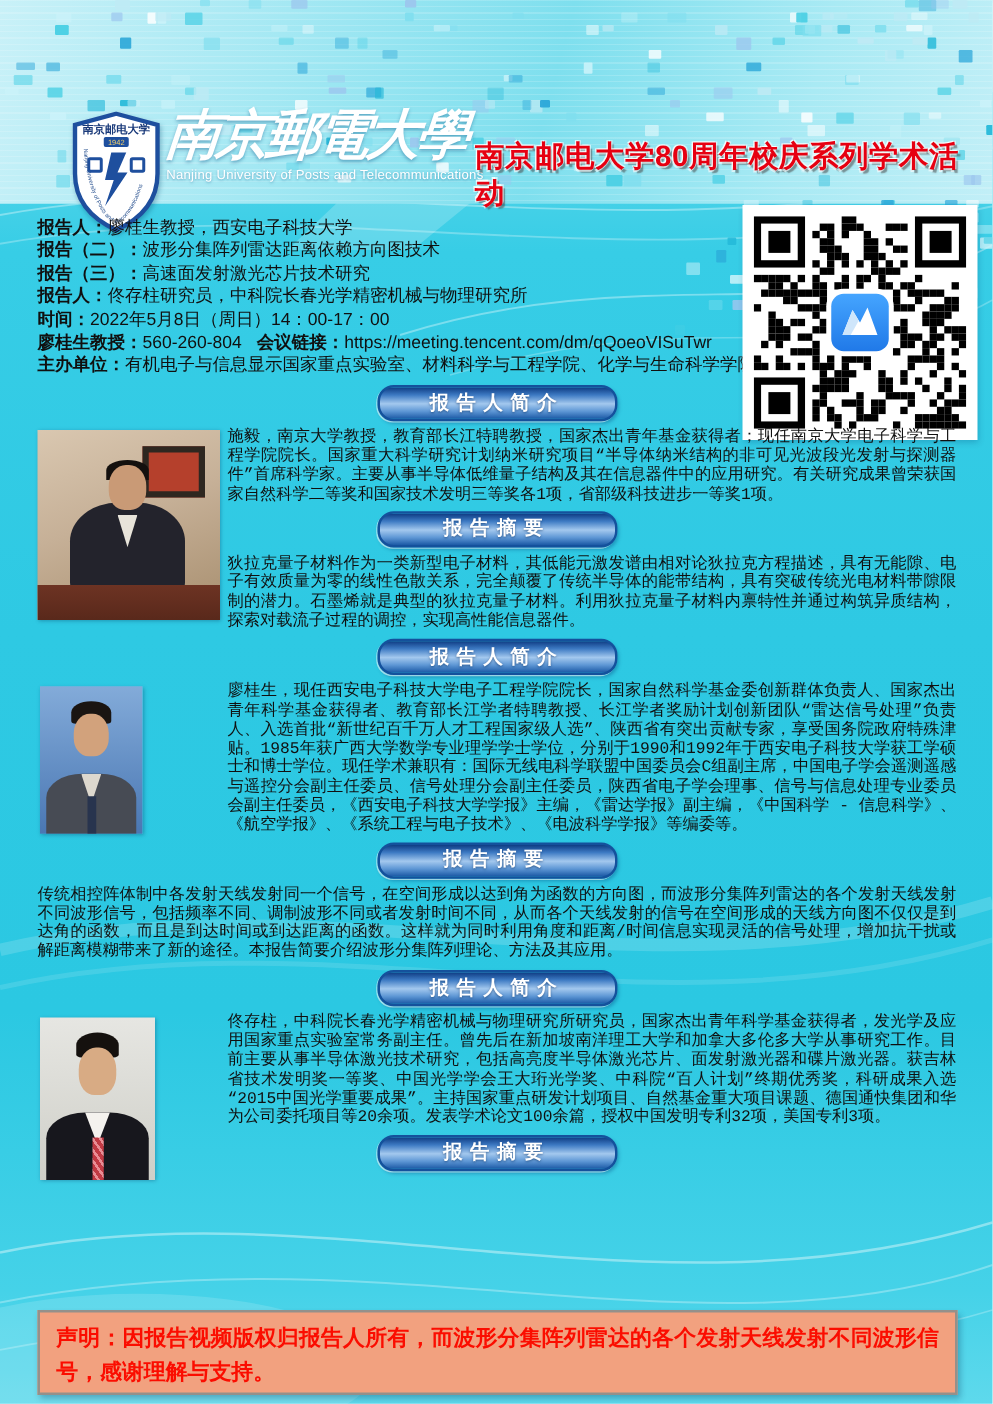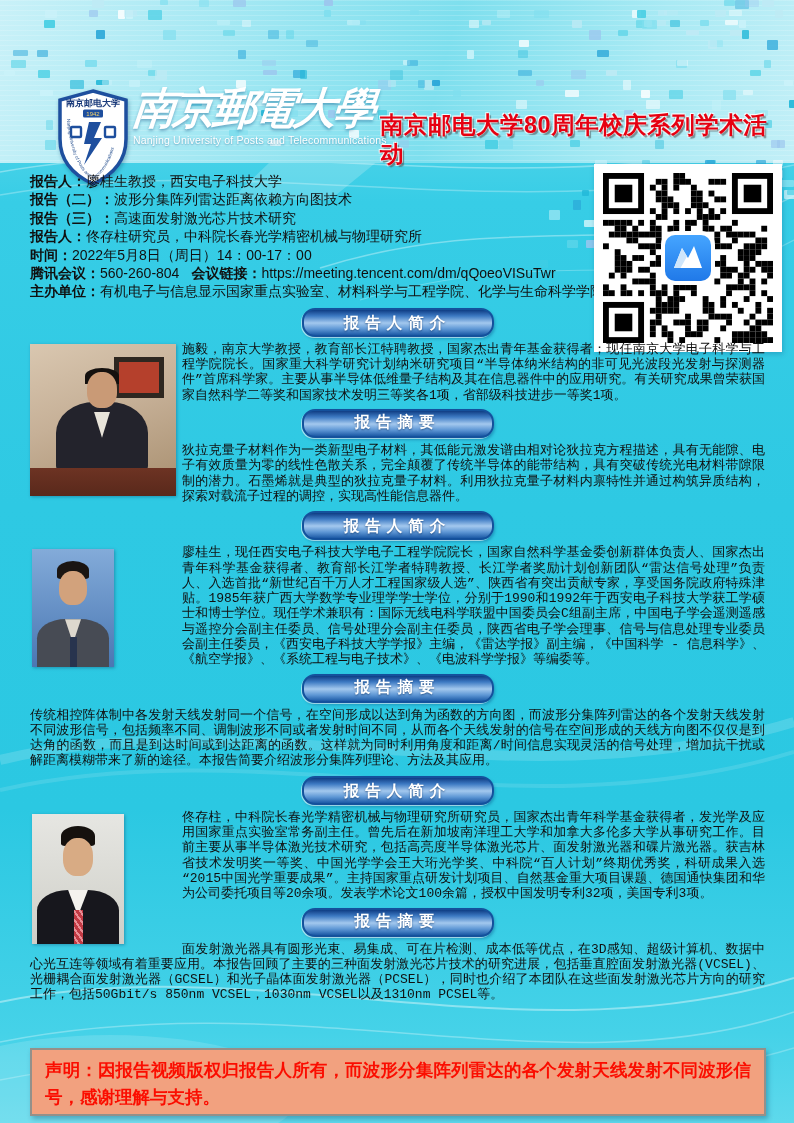--- a/index.html
+++ b/index.html
@@ -344,21 +344,21 @@
 
 <main class="content">
 
   <section class="info">
     <div class="info-lines">
       <p class="info-line"><b class="lbl">报告人：</b><span class="val">廖桂生教授，西安电子科技大学</span></p>
       <p class="info-line"><b class="lbl">报告（二）：</b><span class="val">波形分集阵列雷达距离依赖方向图技术</span></p>
       <p class="info-line"><b class="lbl">报告（三）：</b><span class="val">高速面发射激光芯片技术研究</span></p>
       <p class="info-line"><b class="lbl">报告人：</b><span class="val">佟存柱研究员，中科院长春光学精密机械与物理研究所</span></p>
       <p class="info-line"><b class="lbl">时间：</b><span class="val">2022年5月8日（周日）14：00-17：00</span></p>
-      <p class="info-line"><b class="lbl">腾讯会议：</b><span class="val">560-260-804</span><b class="lbl ml">会议链接：</b><span class="val link">https://meeting.tencent.com/dm/qQoeoVISuTwr</span></p>
+      <p class="info-line"><b class="lbl">廖桂生教授：</b><span class="val">560-260-804</span><b class="lbl ml">会议链接：</b><span class="val link">https://meeting.tencent.com/dm/qQoeoVISuTwr</span></p>
       <p class="info-line"><b class="lbl">主办单位：</b><span class="val">有机电子与信息显示国家重点实验室、材料科学与工程学院、化学与生命科学学院</span></p>
     </div>
     <div class="qr">
       <svg id="qr-svg" viewBox="0 0 174 174">
           <rect x="0" y="0" width="174" height="174" fill="#ffffff"></rect>
           <rect x="72" y="0" width="6" height="6" fill="#000"></rect>
           <rect x="78" y="0" width="6" height="6" fill="#000"></rect>
           <rect x="54" y="6" width="6" height="6" fill="#000"></rect>
           <rect x="60" y="6" width="6" height="6" fill="#000"></rect>
           <rect x="72" y="6" width="6" height="6" fill="#000"></rect>
@@ -676,20 +676,19 @@
       <div class="photo photo3">
         <i class="suit"></i>
           <i class="shirt"></i>
           <i class="tie"></i>
           <i class="hair"></i>
           <i class="face"></i>
       </div>
     </div>
     <p class="para intro">佟存柱，中科院长春光学精密机械与物理研究所研究员，国家杰出青年科学基金获得者，发光学及应用国家重点实验室常务副主任。曾先后在新加坡南洋理工大学和加拿大多伦多大学从事研究工作。目前主要从事半导体激光技术研究，包括高亮度半导体激光芯片、面发射激光器和碟片激光器。获吉林省技术发明奖一等奖、中国光学学会王大珩光学奖、中科院“百人计划”终期优秀奖，科研成果入选“2015中国光学重要成果”。主持国家重点研发计划项目、自然基金重大项目课题、德国通快集团和华为公司委托项目等20余项。发表学术论文100余篇，授权中国发明专利32项，美国专利3项。</p>
     <div class="sec-bar">报告摘要</div>
-    <p class="para abstract">面发射激光器具有圆形光束、易集成、可在片检测、成本低等优点，在3D感知、超级计算机、数据中心光互连等领域有着重要应用。本报告回顾了主要的三种面发射激光芯片技术的研究进展，包括垂直腔面发射激光器(VCSEL)、光栅耦合面发射激光器（GCSEL）和光子晶体面发射激光器（PCSEL），同时也介绍了本团队在这些面发射激光芯片方向的研究工作，包括50Gbit/s 850nm VCSEL，1030nm VCSEL以及1310nm PCSEL等。</p>
   </section>
 
 </main>
 
 <footer class="disclaimer">
   <p>声明：因报告视频版权归报告人所有，而波形分集阵列雷达的各个发射天线发射不同波形信号，感谢理解与支持。</p>
 </footer>
 
 </body></html>

